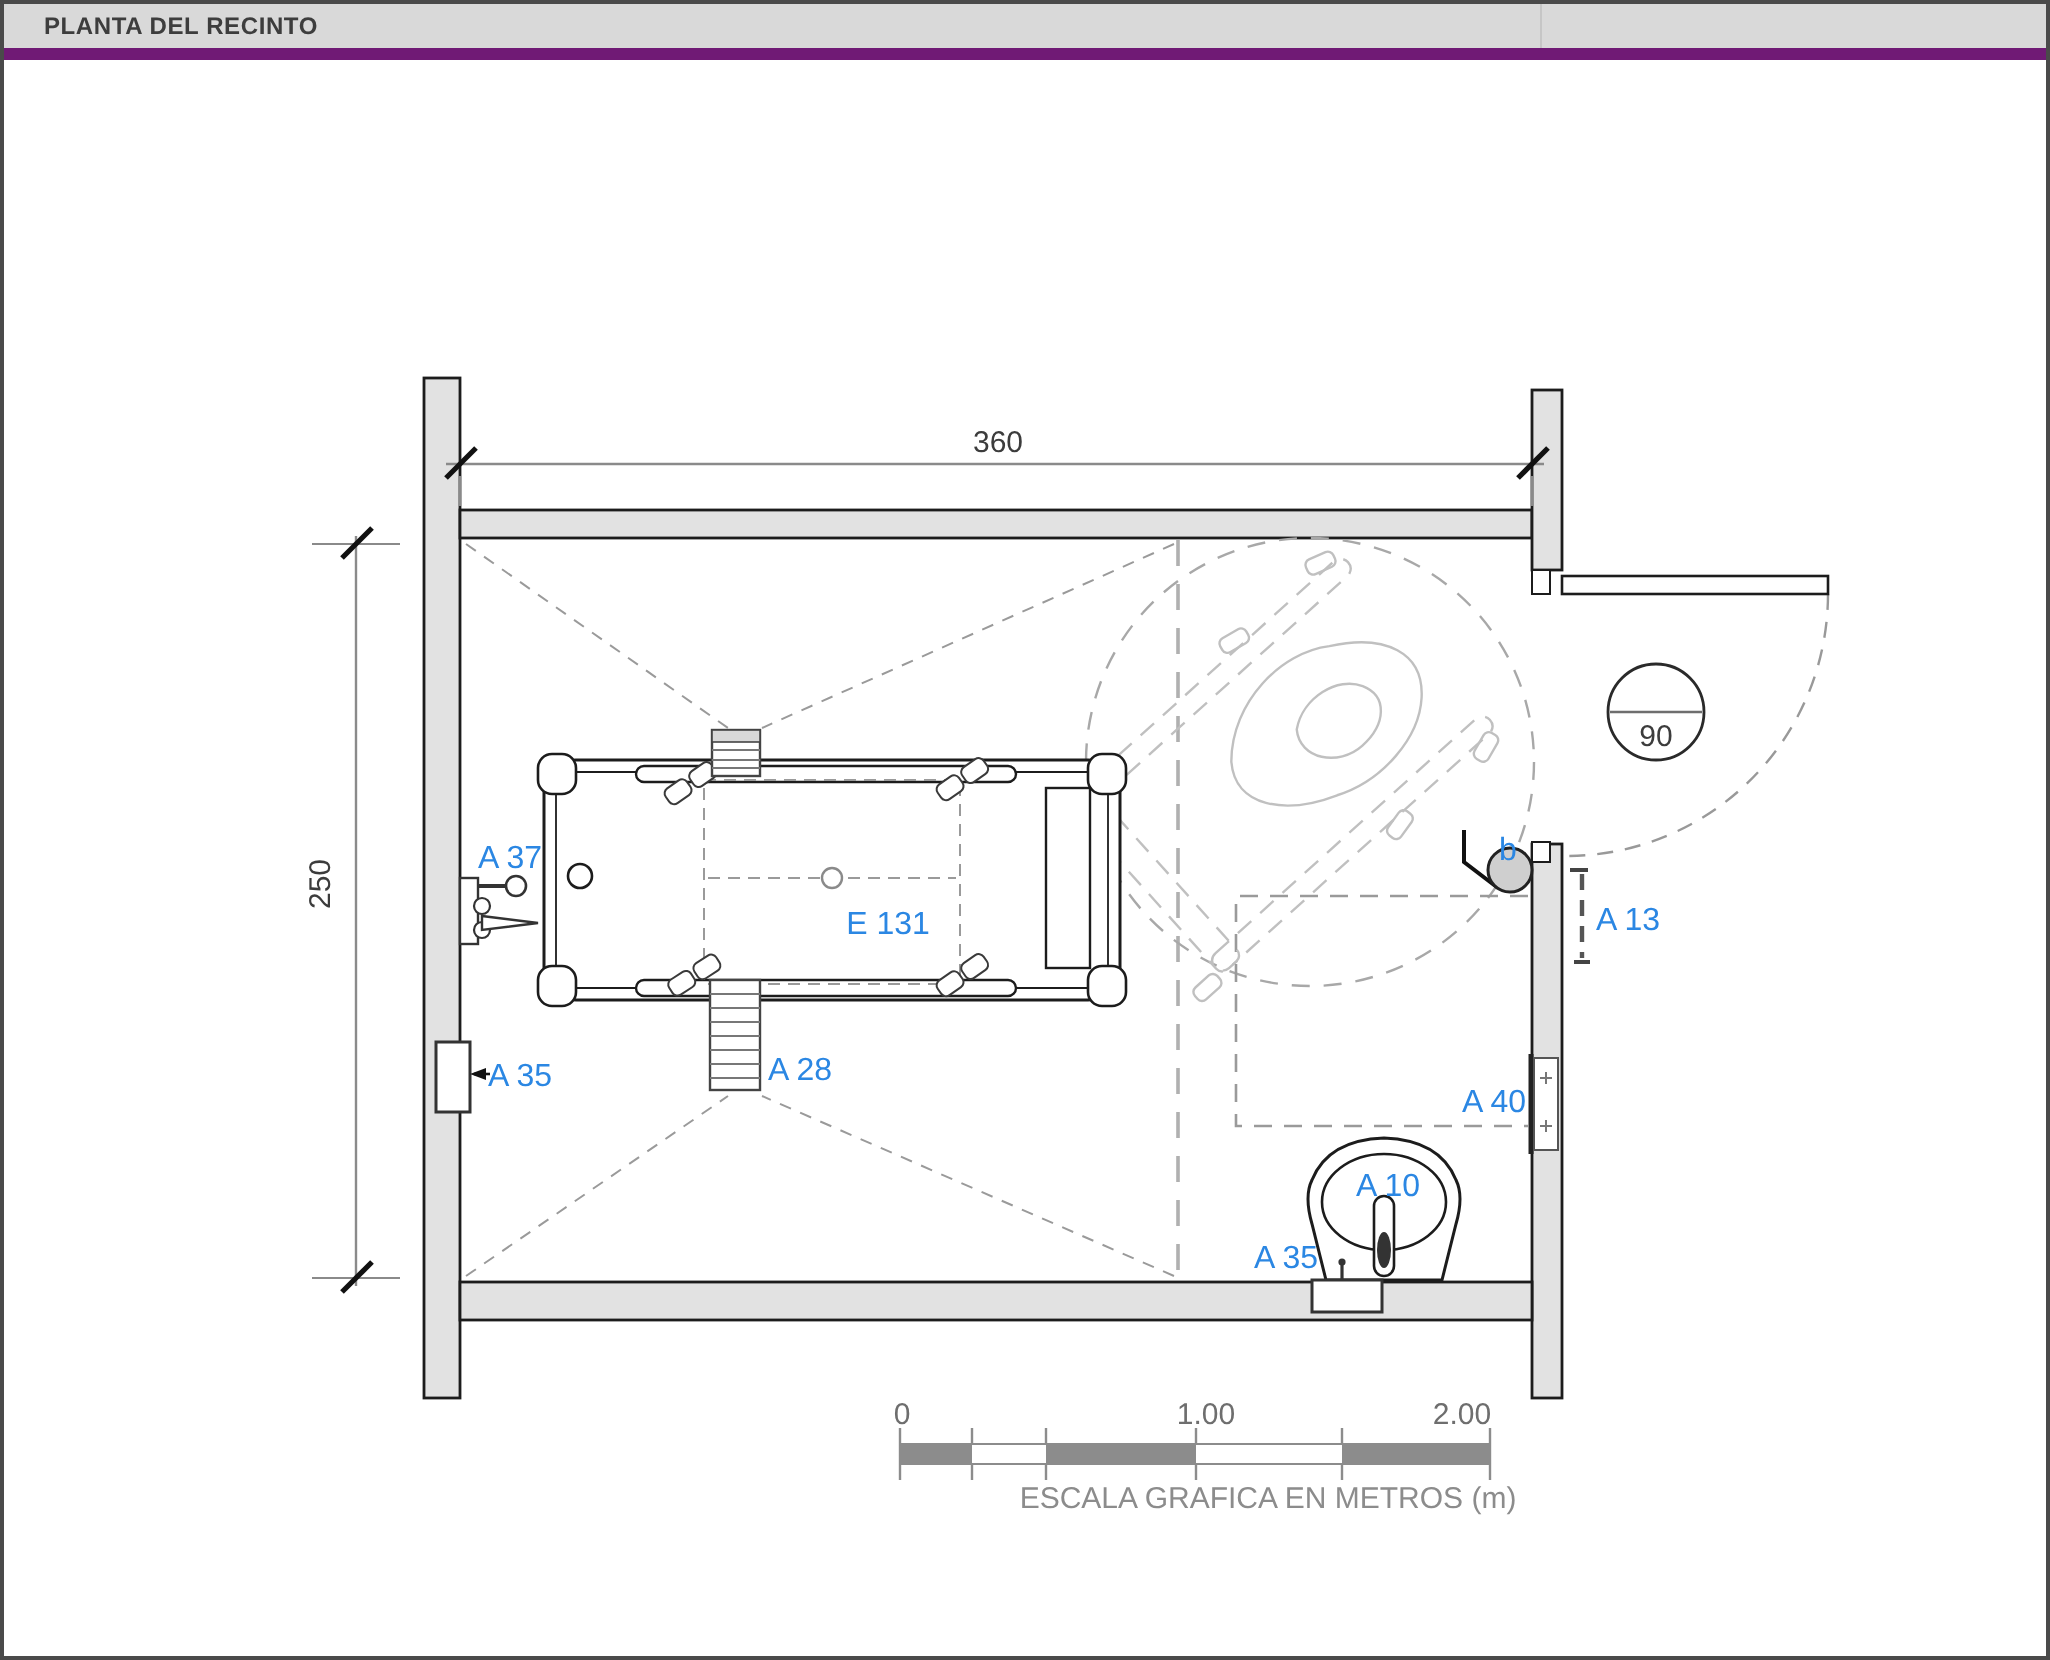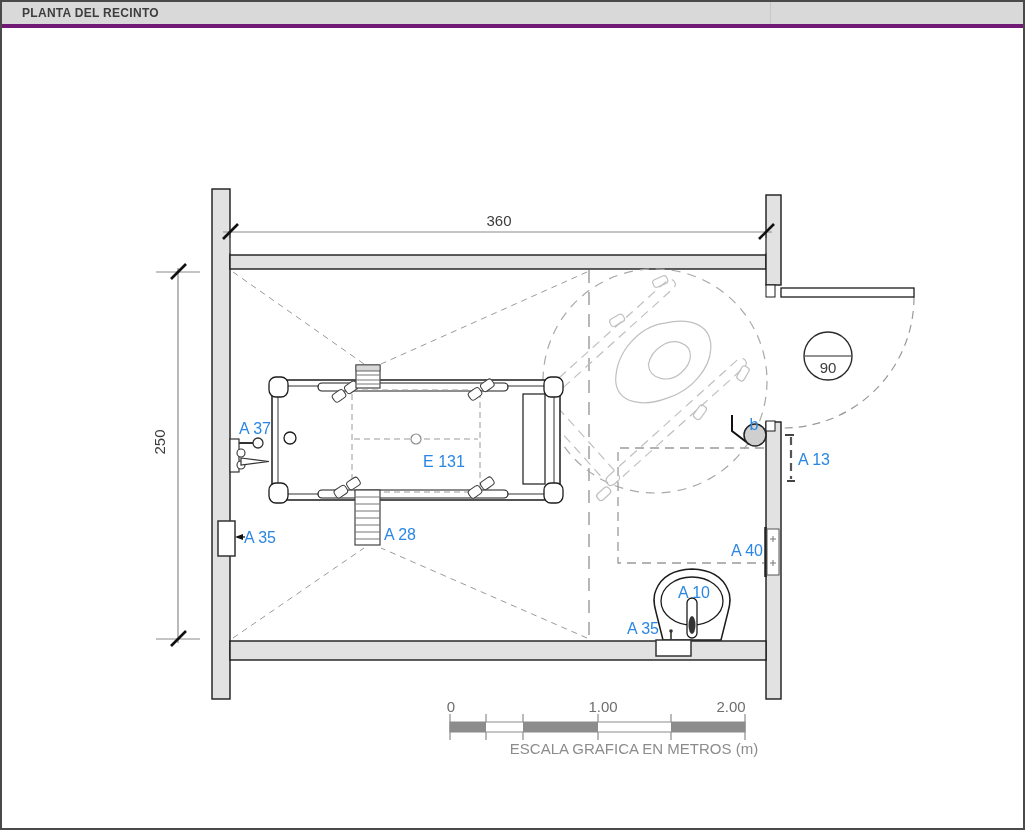--- a/index.html
+++ b/index.html
@@ -9,21 +9,21 @@
     box-sizing:border-box;
     border:2px solid #4a4a4a;
     background:#fff;
     font-family:"Liberation Sans", sans-serif;
     overflow:hidden;
   }
   .titlebar{
     position:absolute;top:0;left:0;right:0;
     height:22px;
     background:#d9d9d9;
-    border-bottom:4px solid #701a75;
+    border-bottom:6px solid #701a75;
     display:flex;align-items:center;
     padding-left:20px;
     z-index:5;
   }
   .titlebar .title{
     font-size:12px;font-weight:bold;color:#3d3d3d;letter-spacing:.3px;
   }
   .titlebar .divider{
     position:absolute;left:768px;top:0;bottom:0;width:1px;background:#c6c6c6;
   }

